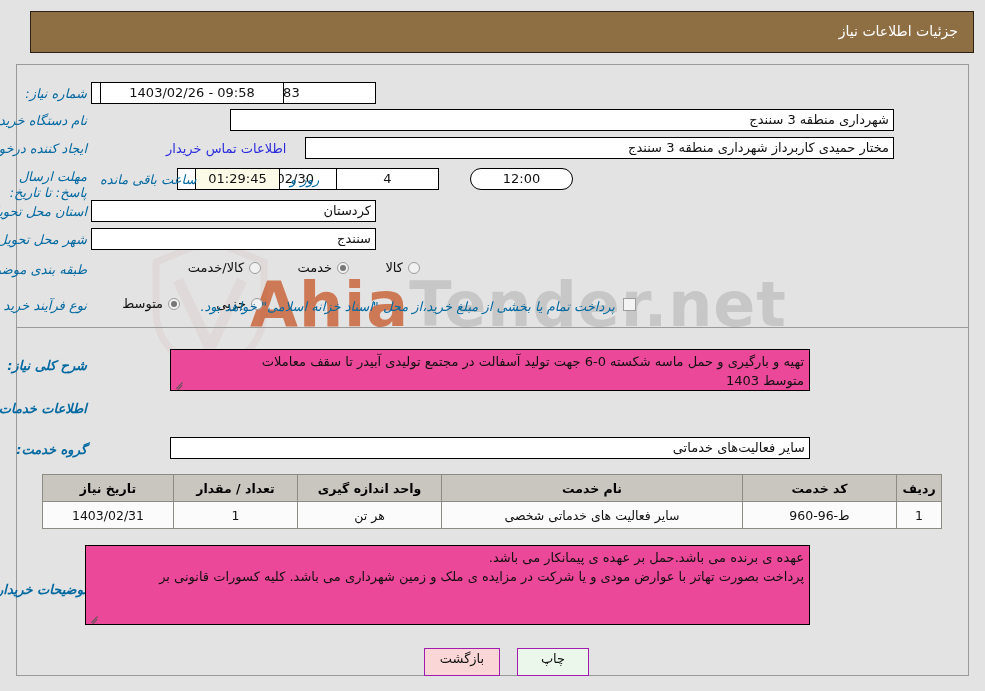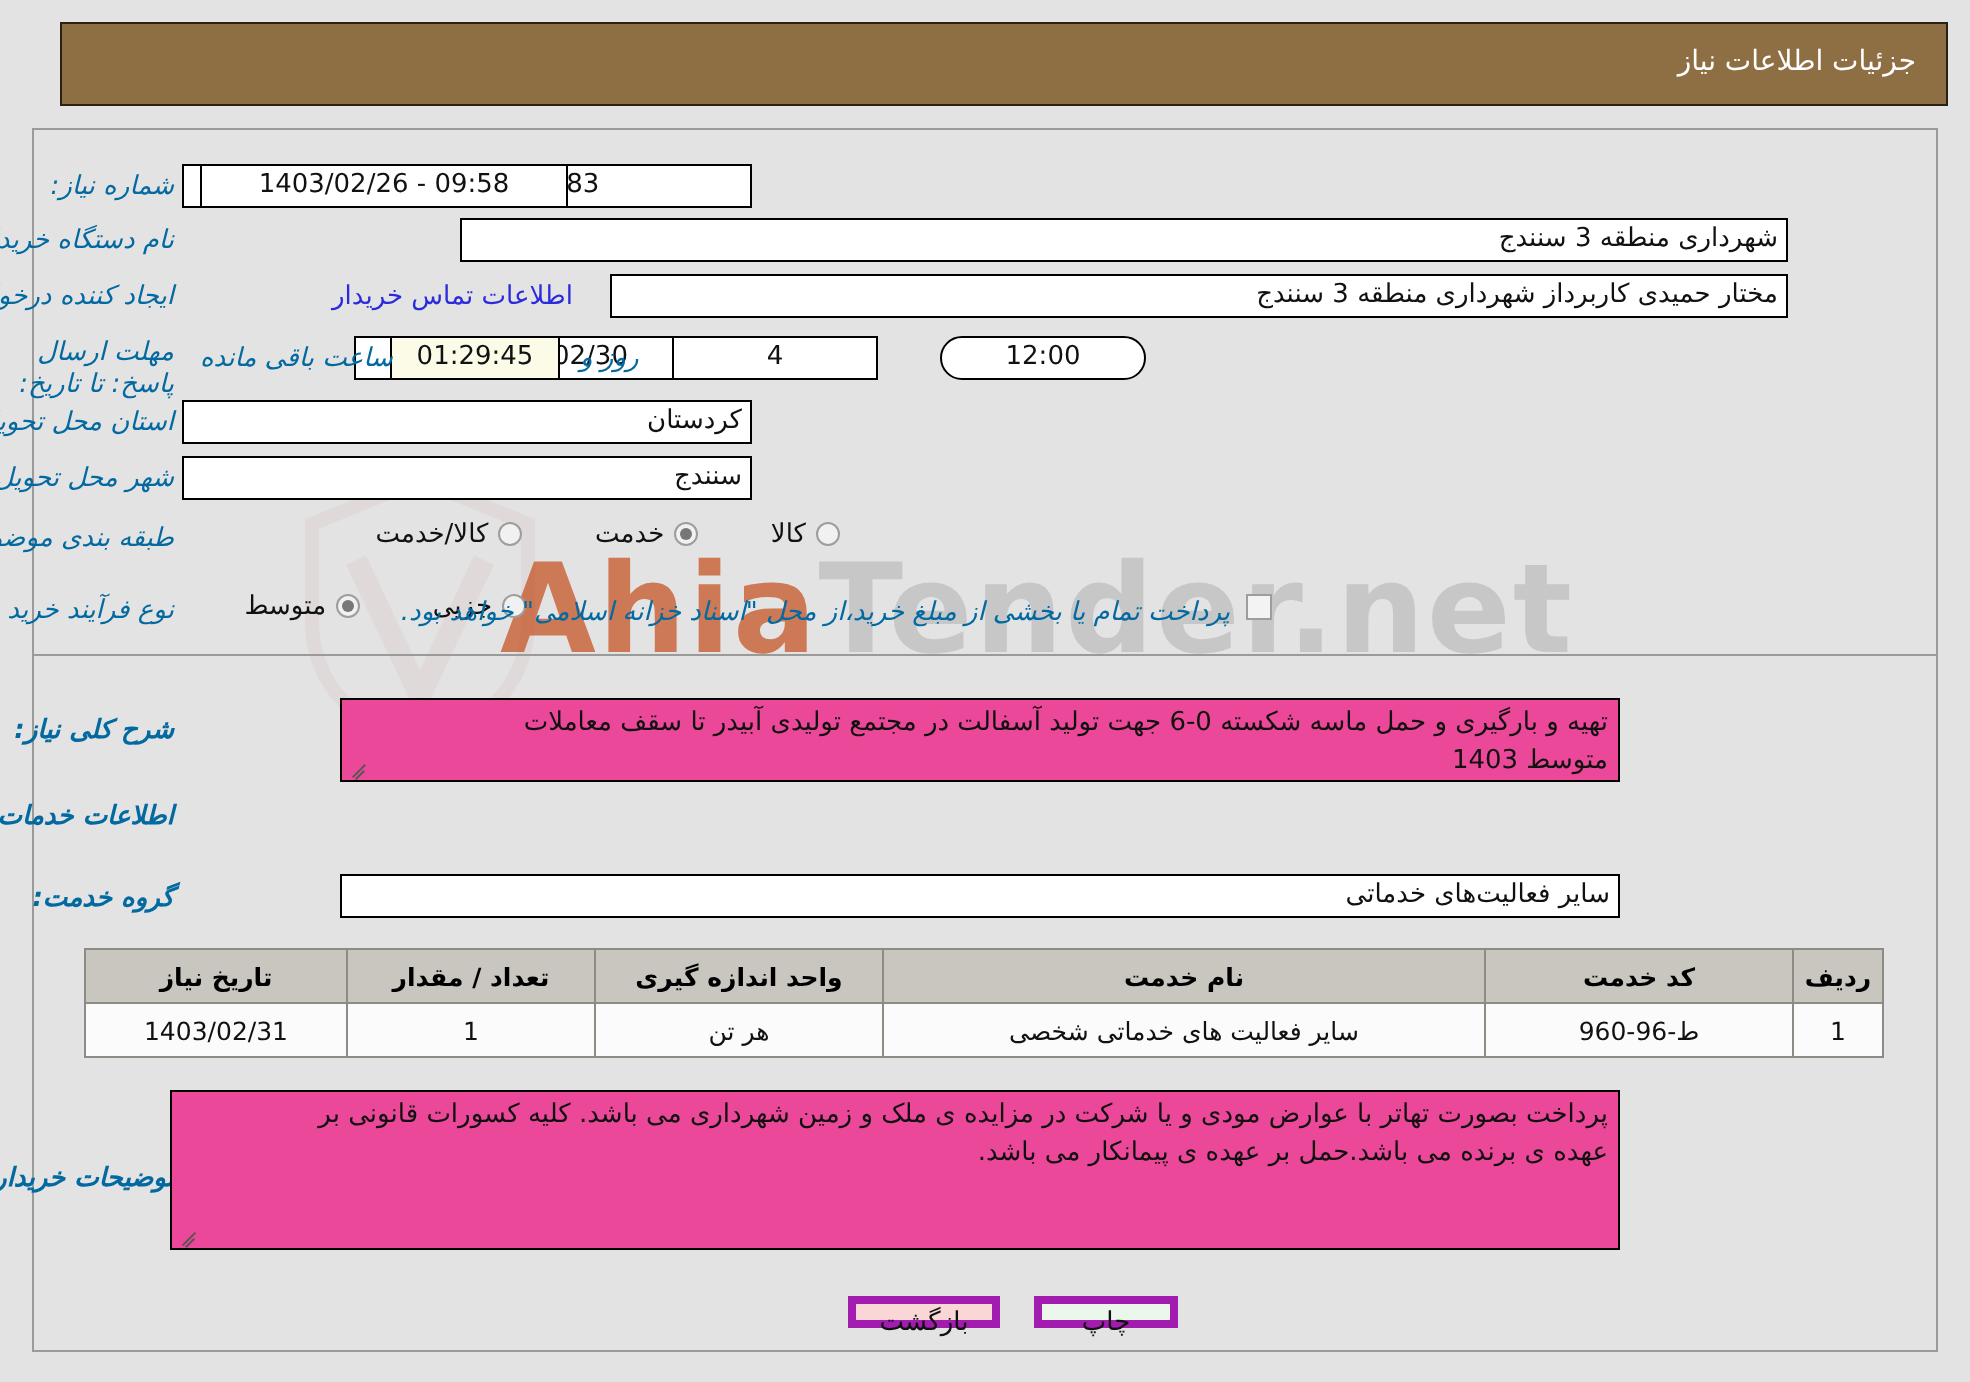--- a/index.html
+++ b/index.html
@@ -235,22 +235,22 @@
     height: 26px;
     text-align: center;
     padding: 0 4px;
     color: #111;
   }
 
   
   .btn {
     position: absolute;
     box-sizing: border-box;
-    border: 4px solid #a21caf;
-    height: 16px;
+    border: 1px solid #a21caf;
+    height: 28px;
     line-height: 20px;
     font-size: 13px;
     text-align: center;
     cursor: pointer;
     z-index: 4;
     color: #111;
     font-family: "DejaVu Sans", "Liberation Sans", sans-serif;
   }
   .btn.back  { background: #fbd6d6; }
   .btn.print { background: #eaf7ea; }
@@ -353,19 +353,19 @@
       <td>سایر فعالیت های خدماتی شخصی</td>
       <td>هر تن</td>
       <td>1</td>
       <td>1403/02/31</td>
     </tr>
   </tbody>
 </table>
 
 <div class="lbl lbl-b" style="right:898px; top:582px;">توضیحات خریدار:</div>
 <div class="ta" style="right:175px; top:545px; left:85px; height:80px;">
+  <div>عهده ی برنده می باشد.حمل بر عهده ی پیمانکار می باشد.</div>
   <div>پرداخت بصورت تهاتر با عوارض مودی و یا شرکت در مزایده ی ملک و زمین شهرداری می باشد. کلیه کسورات قانونی بر</div>
-  <div>عهده ی برنده می باشد.حمل بر عهده ی پیمانکار می باشد.</div>
   <span class="grip"></span>
 </div>
 
 <div class="btn back" style="left:424px; top:648px; width:76px;">بازگشت</div>
 <div class="btn print" style="left:517px; top:648px; width:72px;">چاپ</div>
 
 </body></html>

